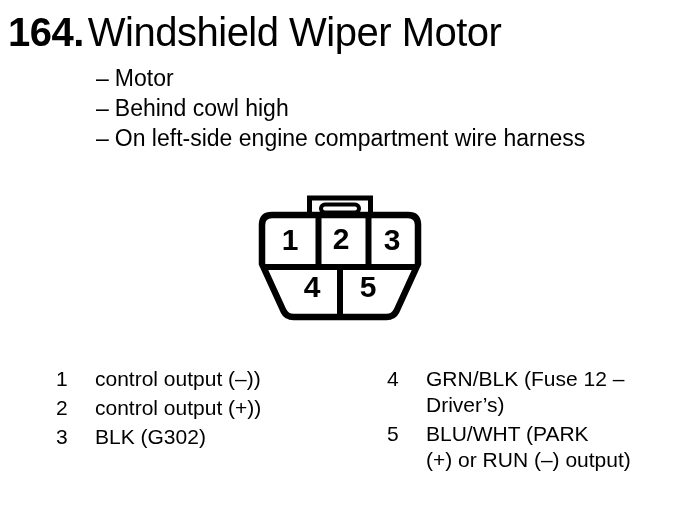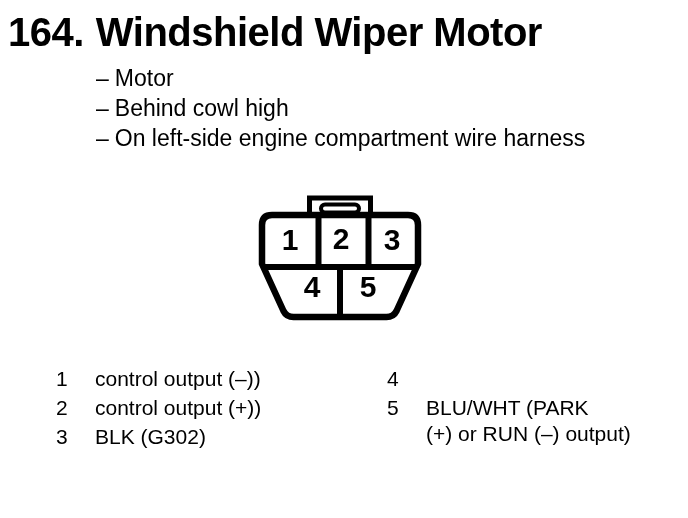--- a/index.html
+++ b/index.html
@@ -22,25 +22,25 @@
     left: 8px;
     top: 12px;
     display: flex;
     align-items: baseline;
     font-size: 40px;
     font-weight: bold;
     line-height: 1.0;
     letter-spacing: -0.5px;
     white-space: nowrap;
   }
-  .heading-num { margin-right: 12px; }
+  .heading-num { margin-right: 4px; }
   .heading-title {
     margin: 0;
     font-size: 40px;
-    font-weight: bold;
+    font-weight: normal;
     line-height: 1.0;
     letter-spacing: -0.5px;
   }
   
   .notes {
     position: absolute;
     left: 96px;
     top: 63px;
     list-style: none;
     margin: 0;
@@ -139,20 +139,24 @@
       <span class="pin-num">3</span>
       <div class="pin-desc">
         <div>BLK (G302)</div>
       </div>
     </div>
   </div>
 
   <div class="legend-col right">
     <div class="legend-item">
       <span class="pin-num">4</span>
+      <div class="pin-desc">
+        <div>GRN/BLK (Fuse 12 –</div>
+        <div>Driver’s)</div>
+      </div>
     </div>
     <div class="legend-item">
       <span class="pin-num">5</span>
       <div class="pin-desc">
         <div>BLU/WHT (PARK</div>
         <div>(+) or RUN (–) output)</div>
       </div>
     </div>
   </div>
 

